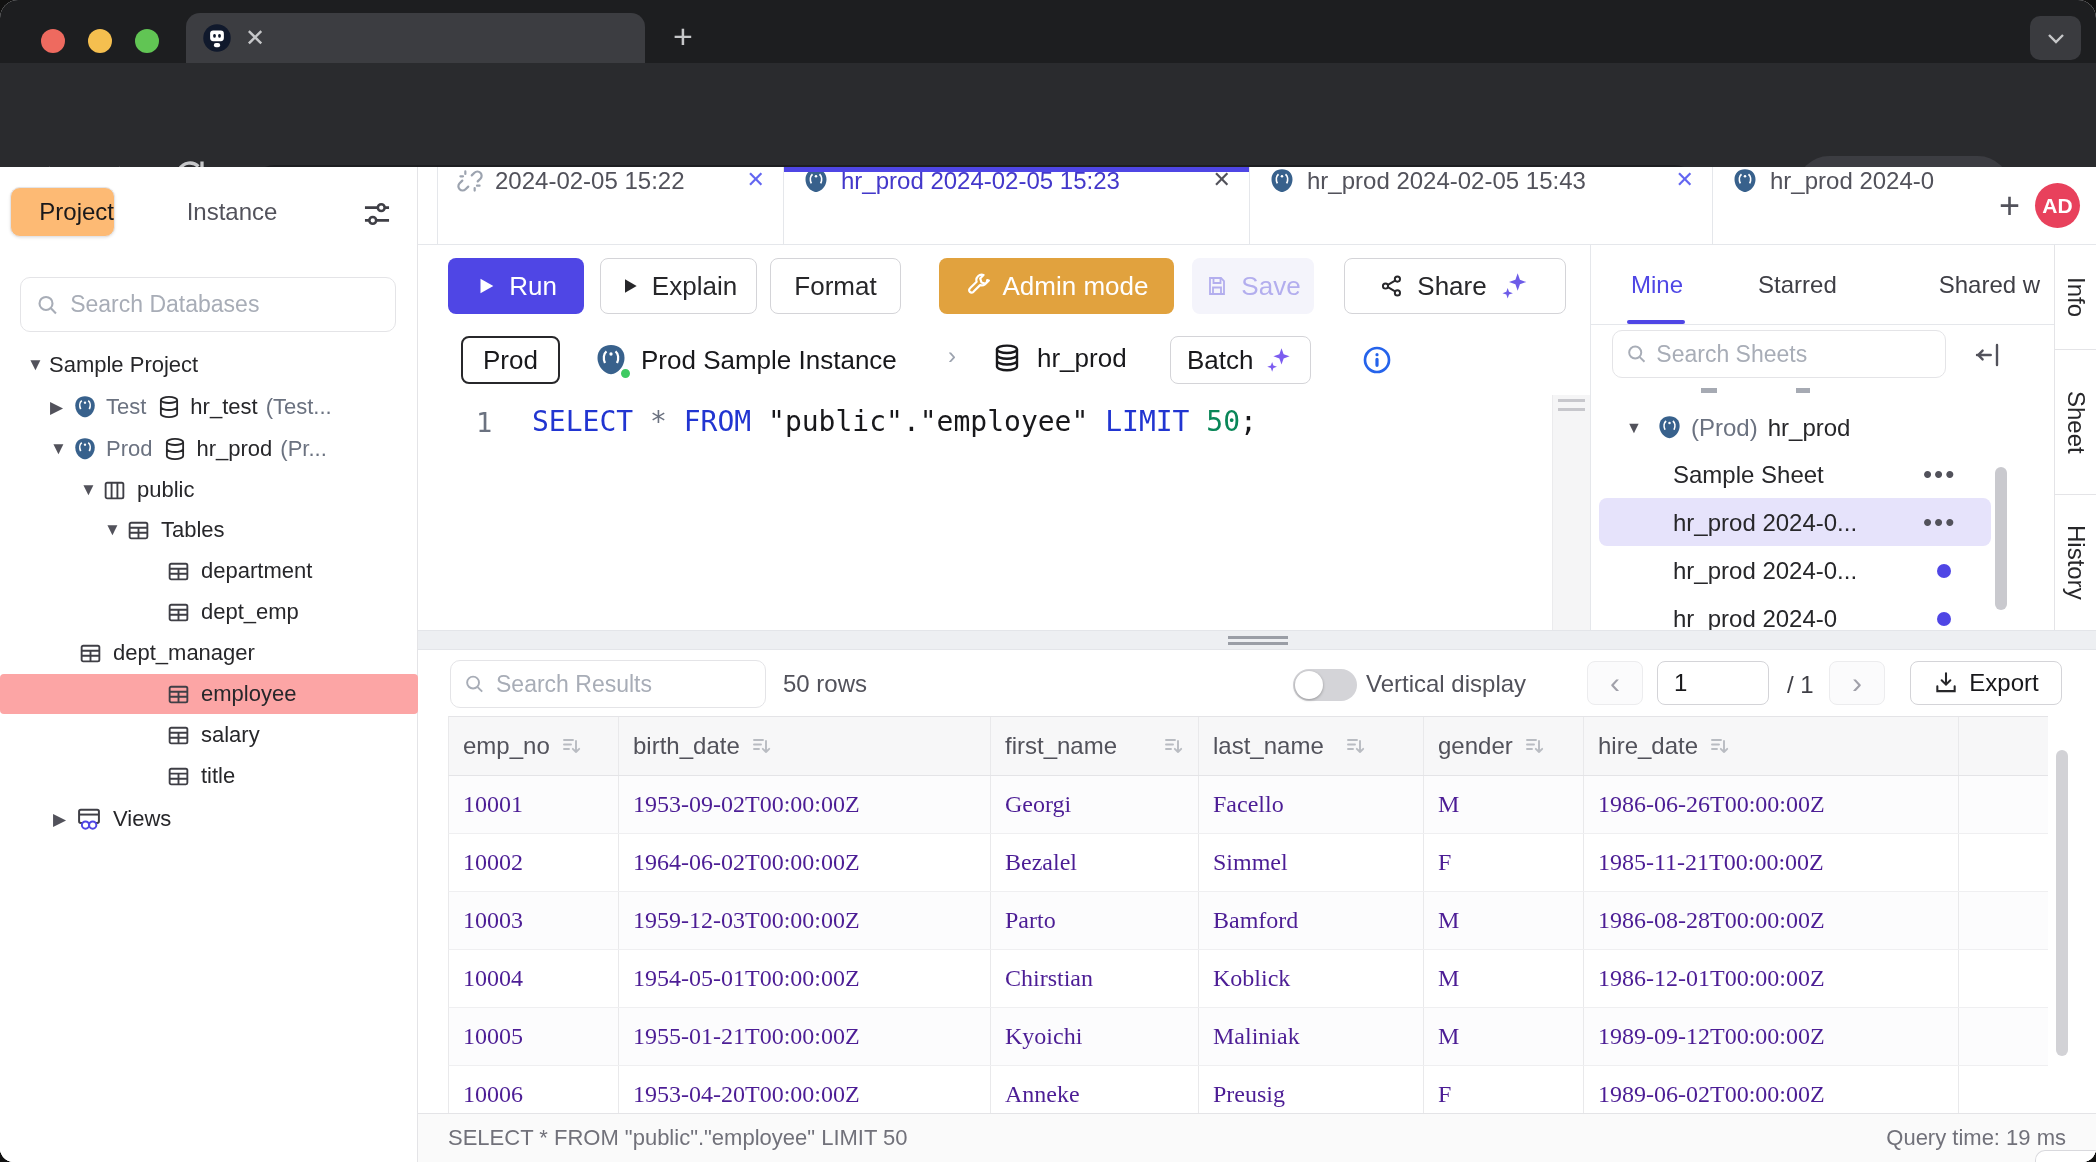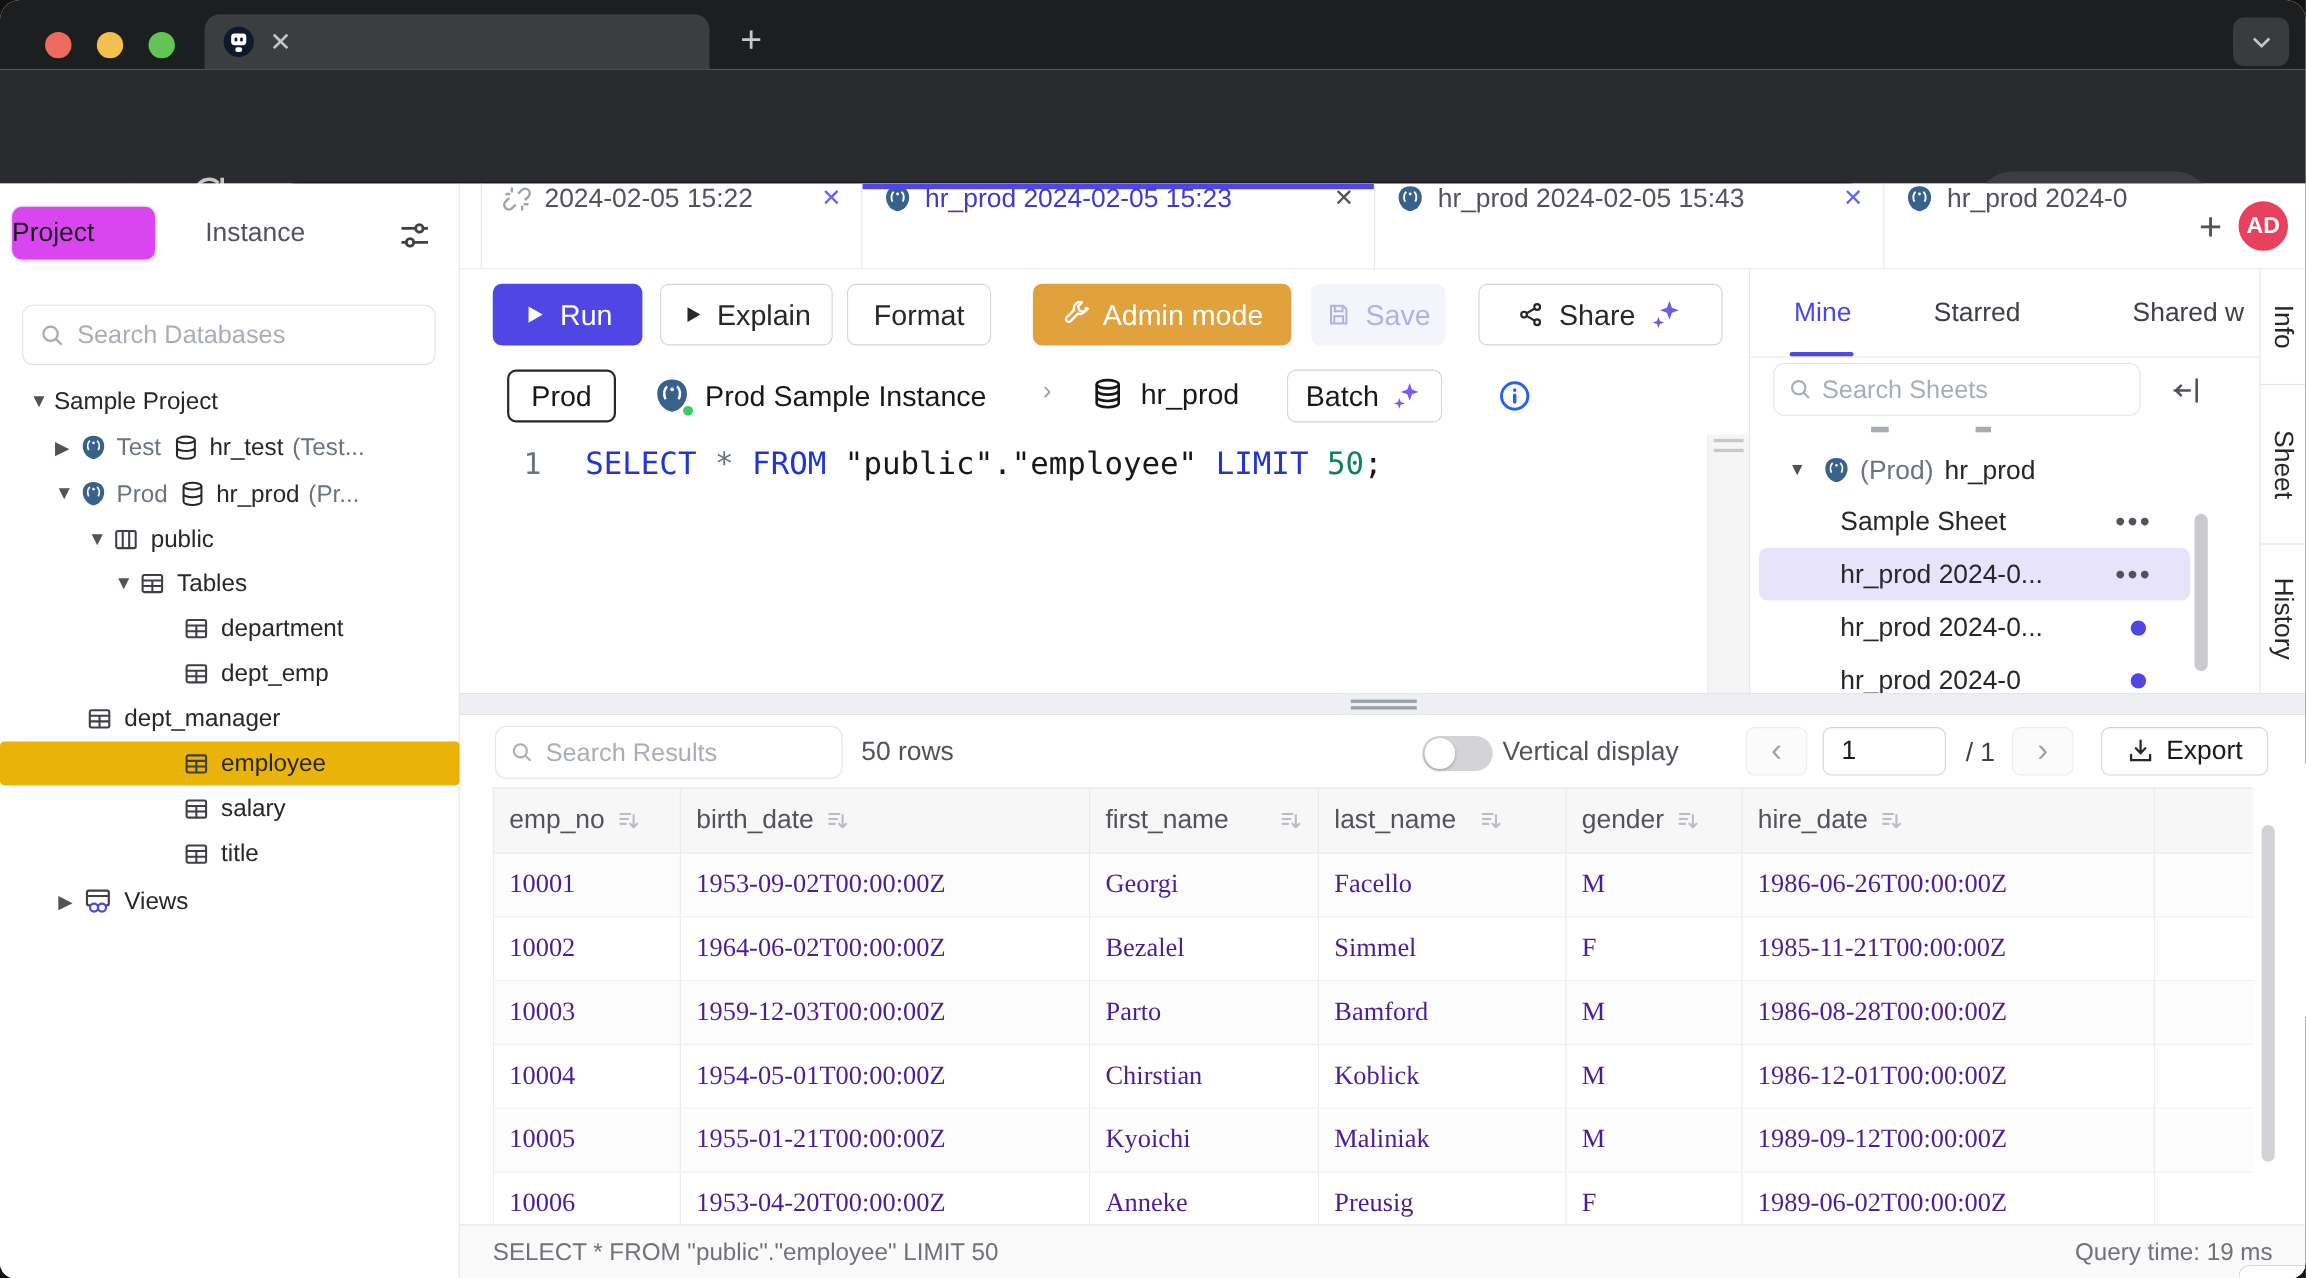--- a/index.html
+++ b/index.html
@@ -29,34 +29,34 @@
   .incog { left:1797px; top:93px; width:213px; height:64px; background:#3c3d42; border-radius:32px;
            display:flex; align-items:center; justify-content:center; gap:12px; color:#e8e9eb; font-size:25px; }
 
   
   :root { --accent:#4f46e5; --b:#e5e7eb; --b2:#e4e4e7; --tx:#18181b; --tx2:#3f3f46;
           --grey:#6b7280; --lgrey:#9ca3af; }
   .app { left:0; top:167px; width:2096px; height:995px; background:#fff; }
 
   
   .sidebar { left:0; top:0; width:418px; height:995px; border-right:1px solid var(--b2); background:#fff; }
-  .seg { left:10px; top:20px; width:132px; height:50px; background:#d946ef; border:1px solid #e4e4e7;
+  .seg { left:10px; top:20px; width:105px; height:50px; background:#fdba74; border:1px solid #e4e4e7;
          border-radius:10px; box-shadow:0 1px 3px rgba(0,0,0,.1); display:flex; align-items:center;
-         justify-content:flex-start; font-size:24px; color:#18181b; }
+         justify-content:flex-end; font-size:24px; color:#18181b; }
   .seg2 { left:162px; top:20px; width:140px; height:50px; display:flex; align-items:center; justify-content:center;
           font-size:24px; color:#52525b; }
   .sb-search { left:20px; top:110px; width:376px; height:55px; border:1px solid var(--b2); border-radius:10px;
                display:flex; align-items:center; padding:0 14px; gap:10px; }
   .sb-search input, .in-reset { border:none; outline:none; font-size:23px; color:#333; width:100%;
                font-family:"Liberation Sans",sans-serif; background:transparent; }
   .sb-search input::placeholder, .rs-search input::placeholder, .sh-search input::placeholder { color:#a8adb7; }
   .trow { position:absolute; left:0; width:418px; height:40px; display:flex; align-items:center;
           font-size:22px; color:#27272a; white-space:nowrap; overflow:hidden; }
   .trow .car { color:#52525b; font-size:17px; width:22px; flex:0 0 22px; }
-  .trow.sel { background:#eab308; border-radius:4px; }
+  .trow.sel { background:#fca5a5; border-radius:4px; }
   .dim { color:#6b7280; }
   .gap8 { margin-right:8px; } .gap10 { margin-right:10px; }
   .gutpill { left:419px; top:468px; width:8px; height:60px; border-radius:4px;
              border-left:3px solid #b9bac0; border-right:3px solid #b9bac0; }
 
   
   .main { left:418px; top:0; width:1678px; height:995px; }
   .sheetbar { left:0; top:0; width:1678px; height:78px; border-bottom:1px solid var(--b); display:flex; align-items:stretch; padding-left:19px; background:#fff; }
   .stab { display:flex; align-items:flex-start; gap:11px; padding:0 18px; border-right:1px solid var(--b);
           font-size:24px; color:#52525b; white-space:nowrap; overflow:hidden; position:relative; flex:none; }

